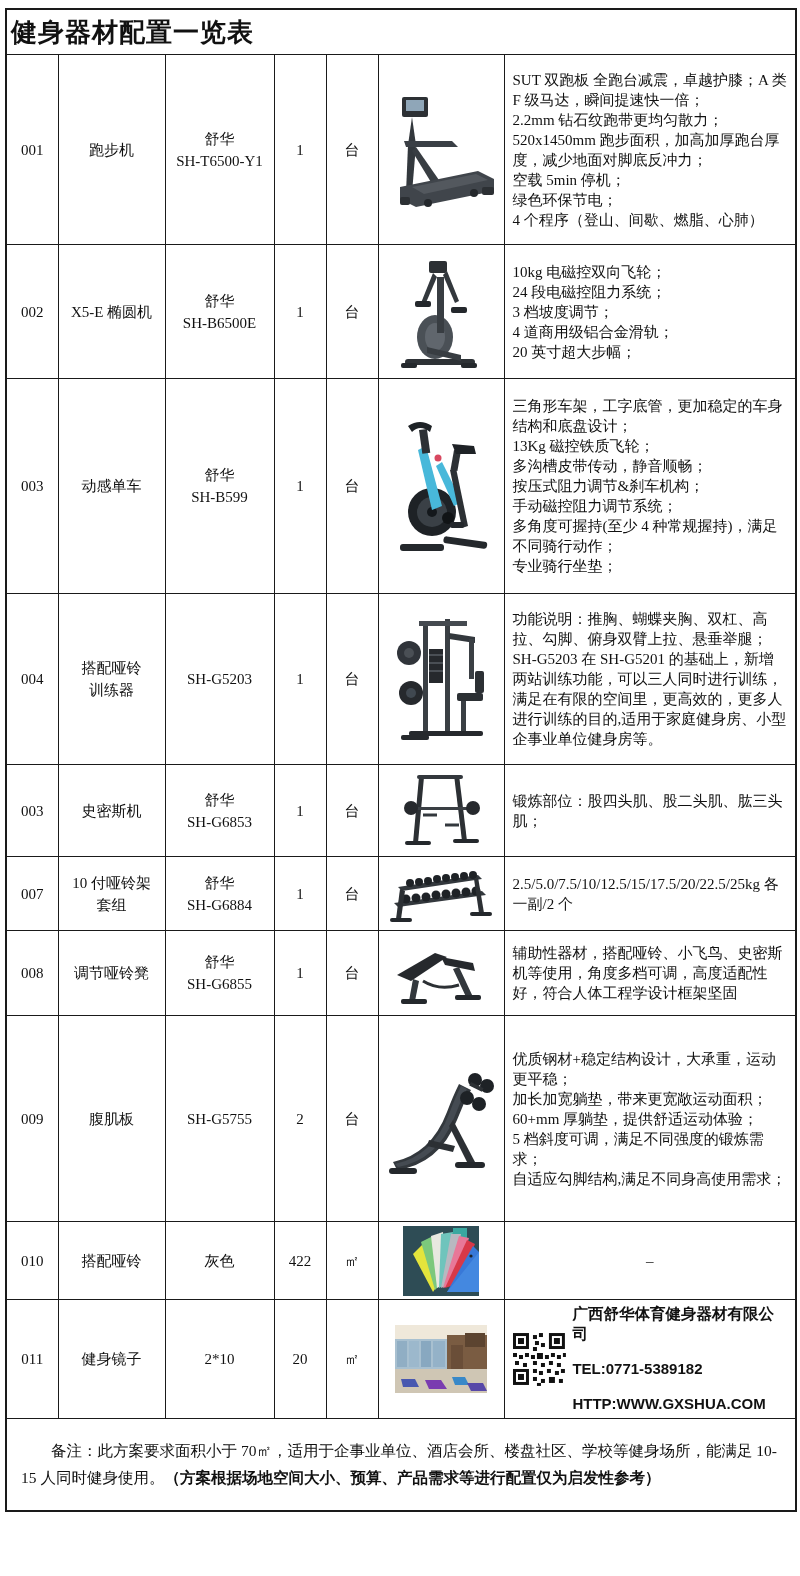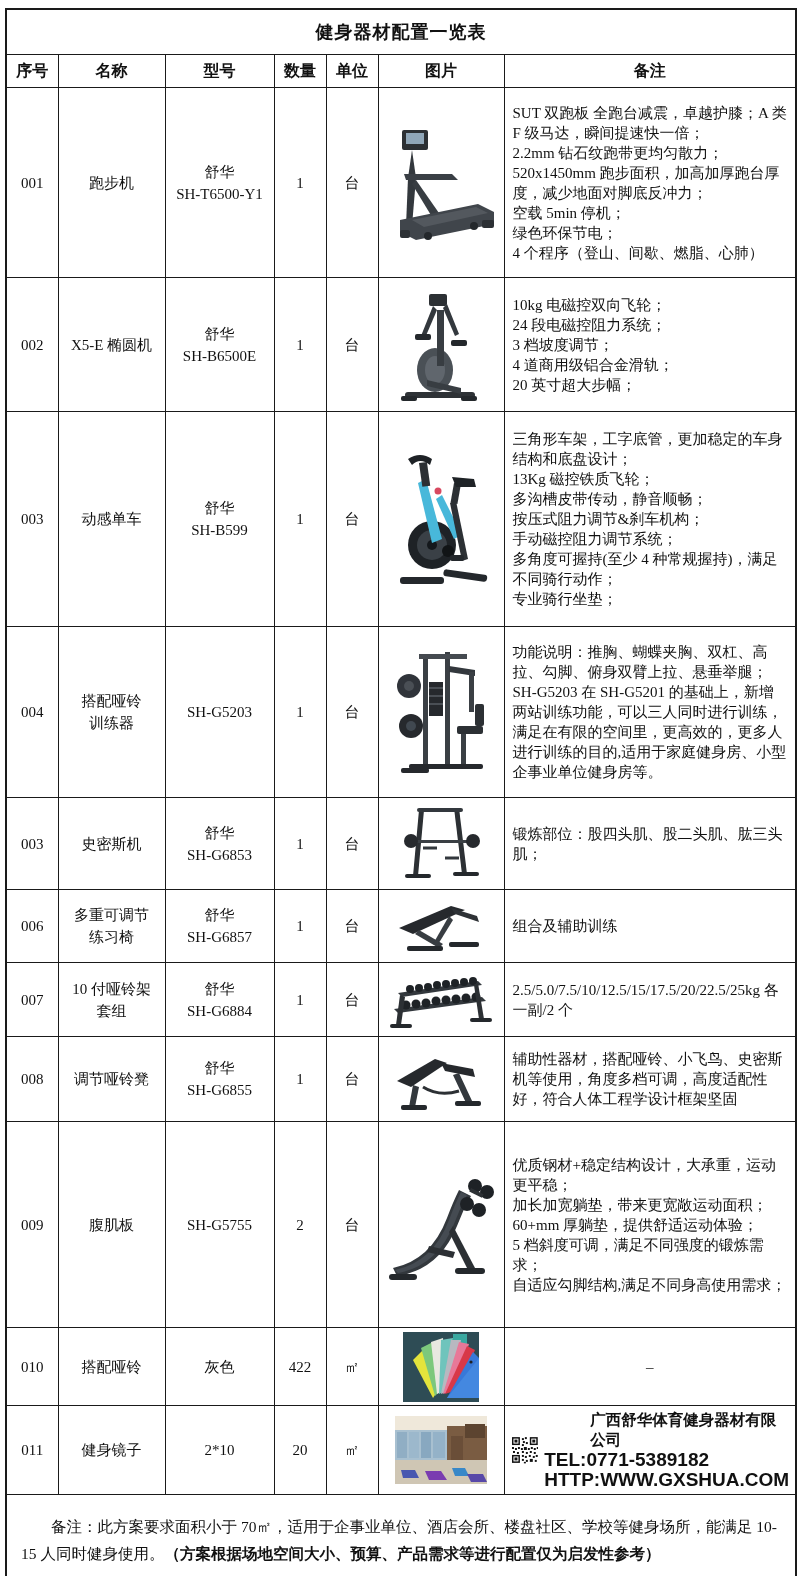--- a/index.html
+++ b/index.html
@@ -5,33 +5,33 @@
   html,body{margin:0;padding:0;background:#ffffff;}
   body{width:800px;height:1576px;overflow:hidden;color:#111;
        font-family:"Liberation Serif", serif;}
   .sheet{width:790px;margin:8px auto 0 auto;}
   table{border-collapse:collapse;table-layout:fixed;width:790px;
         border:2px solid #1a1a1a;}
   td{border:1px solid #1a1a1a;padding:2px 4px;vertical-align:middle;
      font-size:15px;line-height:22px;overflow:hidden;}
   .c{text-align:center;}
   .title-cell{font-family:"Liberation Sans",sans-serif;font-weight:700;
-              font-size:18px;text-align:center;height:40px;letter-spacing:1px;}
+              font-size:26px;height:40px;letter-spacing:1px;}
   .head td{font-family:"Liberation Sans",sans-serif;font-weight:700;
            font-size:16px;text-align:center;height:28px;}
   .pre{white-space:pre-line;}
   .remark{font-size:15px;line-height:20px;padding:3px 8px;text-align:left;}
   .imgcell{text-align:center;padding:2px;}
   .imgcell svg{display:block;margin:0 auto;}
   .dash{text-align:center;}
   .companybox{display:flex;align-items:center;gap:6px;padding:2px 2px;}
   .companytext{font-family:"Liberation Sans",sans-serif;font-weight:700;
                text-align:left;line-height:20px;}
-  .companyname{font-size:15.5px;margin-left:46px;}
-  .companytel,.companyurl{font-size:19px;}
+  .companyname{font-size:15.5px;}
+  .companytel,.companyurl{font-size:15px;margin-top:15px;}
   .footer-cell{padding:8px 14px;font-size:15.5px;line-height:27px;text-align:left;}
   .footer-cell .lbl{font-family:"Liberation Sans",sans-serif;font-weight:400;}
   .footer-cell .b2{font-family:Liberation Serif, serif;font-weight:700;}
   .indent{display:inline-block;width:30px;}
 </style>
 </head>
 <body>
 
 <div class="sheet">
 <table>
@@ -43,29 +43,20 @@
         <col style="width:52px">
         <col style="width:126px">
     <col style="width:292px">
   </colgroup>
 
   <tbody>
         <tr>
           <td colspan="7" class="title-cell">健身器材配置一览表</td>
         </tr>
 
-  <tr class="head" style="height:28px">
-    <td>序号</td>
-    <td>名称</td>
-    <td>型号</td>
-    <td>数量</td>
-    <td>单位</td>
-    <td>图片</td>
-    <td>备注</td>
-  </tr>
 
   <tr style="height:190px">
     <td class="c">001</td>
     <td class="c pre">跑步机</td>
     <td class="c pre">舒华
 SH-T6500-Y1</td>
     <td class="c">1</td>
     <td class="c">台</td>
     <td class="imgcell">
       <svg width="118" height="150" viewBox="0 0 118 150">
@@ -204,40 +195,20 @@
         <rect x="14" y="38" width="68" height="3" fill="#3a3f44"></rect>
         <circle cx="18" cy="39" r="7" fill="#26292d"></circle>
         <circle cx="80" cy="39" r="7" fill="#26292d"></circle>
         <line x1="30" y1="46" x2="44" y2="46" stroke="#33383d" stroke-width="3"></line>
         <line x1="52" y1="56" x2="66" y2="56" stroke="#33383d" stroke-width="3"></line>
       </svg>
     </td>
     <td class="remark pre">锻炼部位：股四头肌、股二头肌、肱三头肌；</td>
   </tr>
 
-  <tr style="height:73px">
-    <td class="c">006</td>
-    <td class="c pre">多重可调节
-练习椅</td>
-    <td class="c pre">舒华
-SH-G6857</td>
-    <td class="c">1</td>
-    <td class="c">台</td>
-    <td class="imgcell">
-      <svg width="104" height="64" viewBox="0 0 104 64">
-        <path d="M10 34 L62 12 L76 16 L24 40 Z" fill="#26292d"></path>
-        <path d="M62 14 L88 22 L90 28 L66 20 Z" fill="#2e3236"></path>
-        <path d="M30 36 L54 50 L50 54 L26 40 Z" fill="#383d42"></path>
-        <path d="M60 22 L44 50 L48 52 L64 26 Z" fill="#383d42"></path>
-        <rect x="18" y="52" width="36" height="5" rx="2" fill="#24282c"></rect>
-        <rect x="60" y="48" width="30" height="5" rx="2" fill="#24282c"></rect>
-      </svg>
-    </td>
-    <td class="remark pre">组合及辅助训练</td>
-  </tr>
 
   <tr style="height:74px">
     <td class="c">007</td>
     <td class="c pre">10 付哑铃架
 套组</td>
     <td class="c pre">舒华
 SH-G6884</td>
     <td class="c">1</td>
     <td class="c">台</td>
     <td class="imgcell">

